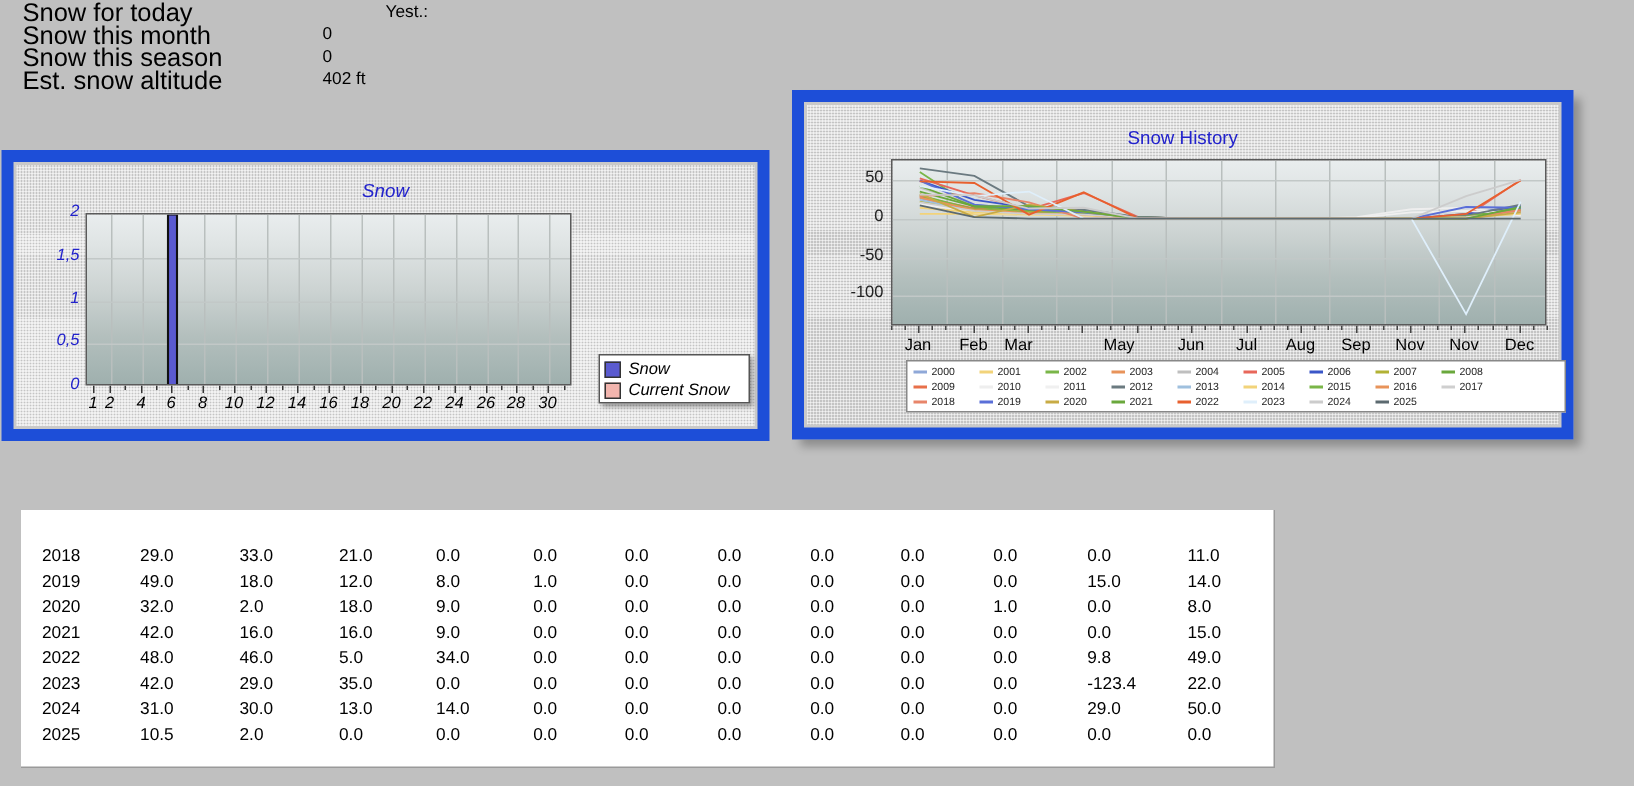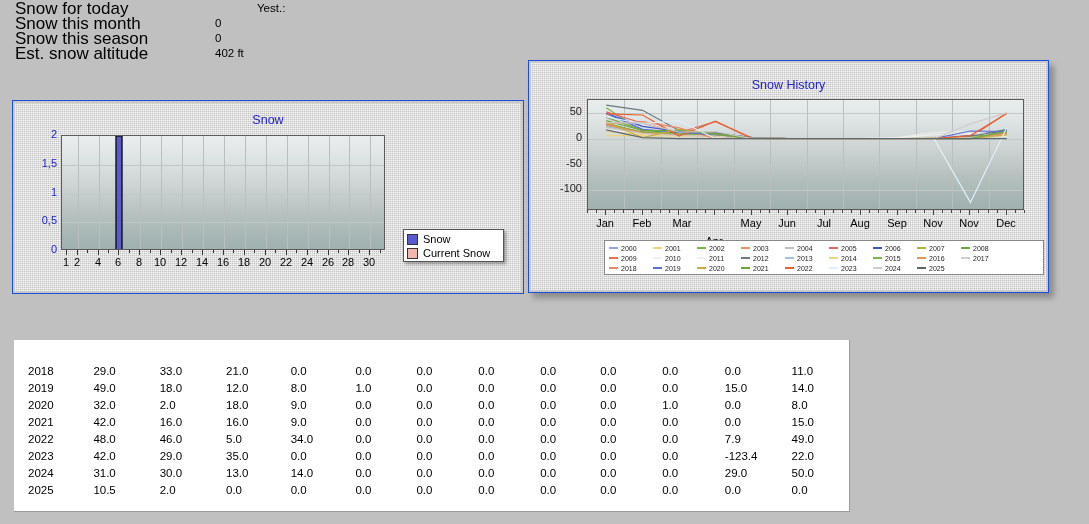--- a/index.html
+++ b/index.html
@@ -14,21 +14,21 @@
   
   #summary{position:absolute;left:0;top:0;width:560px;height:62px;}
   .sum-row{position:absolute;height:15px;line-height:15px;white-space:nowrap;}
   .sum-label{position:absolute;left:15px;font-size:17px;}
   .sum-value{position:absolute;left:215px;font-size:11.5px;}
   .sum-yest{position:absolute;left:257px;font-size:11.5px;}
 
   
   .panel{
     position:absolute;
-    border:1px solid #1d4ed8;
+    border:8px solid #1d4ed8;
     background:#c9c9c9;
     box-sizing:border-box;
   }
   .panel.shadowed{box-shadow:5px 5px 6px rgba(0,0,0,.28);}
 
   .panel-inner{
     position:absolute;inset:2px;
     background:
       repeating-linear-gradient(0deg,rgba(255,255,255,.55) 0 1px,rgba(255,255,255,0) 1px 2px),
       repeating-linear-gradient(90deg,rgba(255,255,255,.5) 0 1px,rgba(255,255,255,0) 1px 2px),
@@ -108,21 +108,21 @@
       <span class="sum-value">0</span>
       <span class="sum-yest"></span>
     </div>
     <div class="sum-row" style="top: 46px;">
       <span class="sum-label">Est. snow altitude</span>
       <span class="sum-value">402 ft</span>
       <span class="sum-yest"></span>
     </div>
   </div>
 
-<div class="panel" id="snow-panel" style="left:12px;top:100px;width:512px;height:194px;">
+<div class="panel" id="snow-panel" style="left:1px;top:100px;width:512px;height:194px;font-style:italic;">
   <div class="panel-inner"></div>
 
   <div class="chart-title" style="top:12px;left:0;">Snow</div>
 
   <div id="snow-ylabels">
       <div class="axis-lbl ylbl" style="left: 0px; width: 44px; top: 142px;">0</div>
       <div class="axis-lbl ylbl" style="left: 0px; width: 44px; top: 113px;">0,5</div>
       <div class="axis-lbl ylbl" style="left: 0px; width: 44px; top: 85px;">1</div>
       <div class="axis-lbl ylbl" style="left: 0px; width: 44px; top: 56px;">1,5</div>
       <div class="axis-lbl ylbl" style="left: 0px; width: 44px; top: 27px;">2</div>
@@ -324,23 +324,23 @@
       <line x1="401.5" x2="401.5" y1="0" y2="3" stroke="#444" stroke-width="1"></line>
       <line x1="410.5" x2="410.5" y1="0" y2="3" stroke="#444" stroke-width="1"></line>
       <line x1="419.5" x2="419.5" y1="0" y2="5" stroke="#444" stroke-width="1"></line>
       <line x1="428.5" x2="428.5" y1="0" y2="3" stroke="#444" stroke-width="1"></line>
       <line x1="437.5" x2="437.5" y1="0" y2="3" stroke="#444" stroke-width="1"></line>
     </svg>
 
   <div id="hist-xlabels">
       <div class="axis-lbl xlbl" style="left: 56px; width: 40px; top: 156px;">Jan</div>
       <div class="axis-lbl xlbl" style="left: 93px; width: 40px; top: 156px;">Feb</div>
-      <div class="axis-lbl xlbl" style="left: 133px; width: 40px; top: 156px;">Mar</div>
+      <div class="axis-lbl xlbl" style="left: 123px; width: 40px; top: 156px;">Mar</div>
       <div class="axis-lbl xlbl" style="left: 165px; width: 40px; top: 156px; margin-top: 18px;">Apr</div>
-      <div class="axis-lbl xlbl" style="left: 202px; width: 40px; top: 156px;">May</div>
+      <div class="axis-lbl xlbl" style="left: 190px; width: 40px; top: 156px;">May</div>
       <div class="axis-lbl xlbl" style="left: 238px; width: 40px; top: 156px;">Jun</div>
       <div class="axis-lbl xlbl" style="left: 275px; width: 40px; top: 156px;">Jul</div>
       <div class="axis-lbl xlbl" style="left: 311px; width: 40px; top: 156px;">Aug</div>
       <div class="axis-lbl xlbl" style="left: 348px; width: 40px; top: 156px;">Sep</div>
       <div class="axis-lbl xlbl" style="left: 384px; width: 40px; top: 156px;">Nov</div>
       <div class="axis-lbl xlbl" style="left: 420px; width: 40px; top: 156px;">Nov</div>
       <div class="axis-lbl xlbl" style="left: 457px; width: 40px; top: 156px;">Dec</div>
     </div>
 
 </div>
@@ -521,21 +521,21 @@
           <td style="width: 70px;">48.0</td>
           <td style="width: 70px;">46.0</td>
           <td style="width: 68px;">5.0</td>
           <td style="width: 68px;">34.0</td>
           <td style="width: 65px;">0.0</td>
           <td style="width: 66px;">0.0</td>
           <td style="width: 66px;">0.0</td>
           <td style="width: 64px;">0.0</td>
           <td style="width: 66px;">0.0</td>
           <td style="width: 67px;">0.0</td>
-          <td style="width: 68px;">7.9</td>
+          <td style="width: 68px;">9.8</td>
           <td style="width: 60px;">49.0</td>
         </tr>
         <tr>
           <td class="c0" style="width: 68px;">2023</td>
           <td style="width: 70px;">42.0</td>
           <td style="width: 70px;">29.0</td>
           <td style="width: 68px;">35.0</td>
           <td style="width: 68px;">0.0</td>
           <td style="width: 65px;">0.0</td>
           <td style="width: 66px;">0.0</td>

